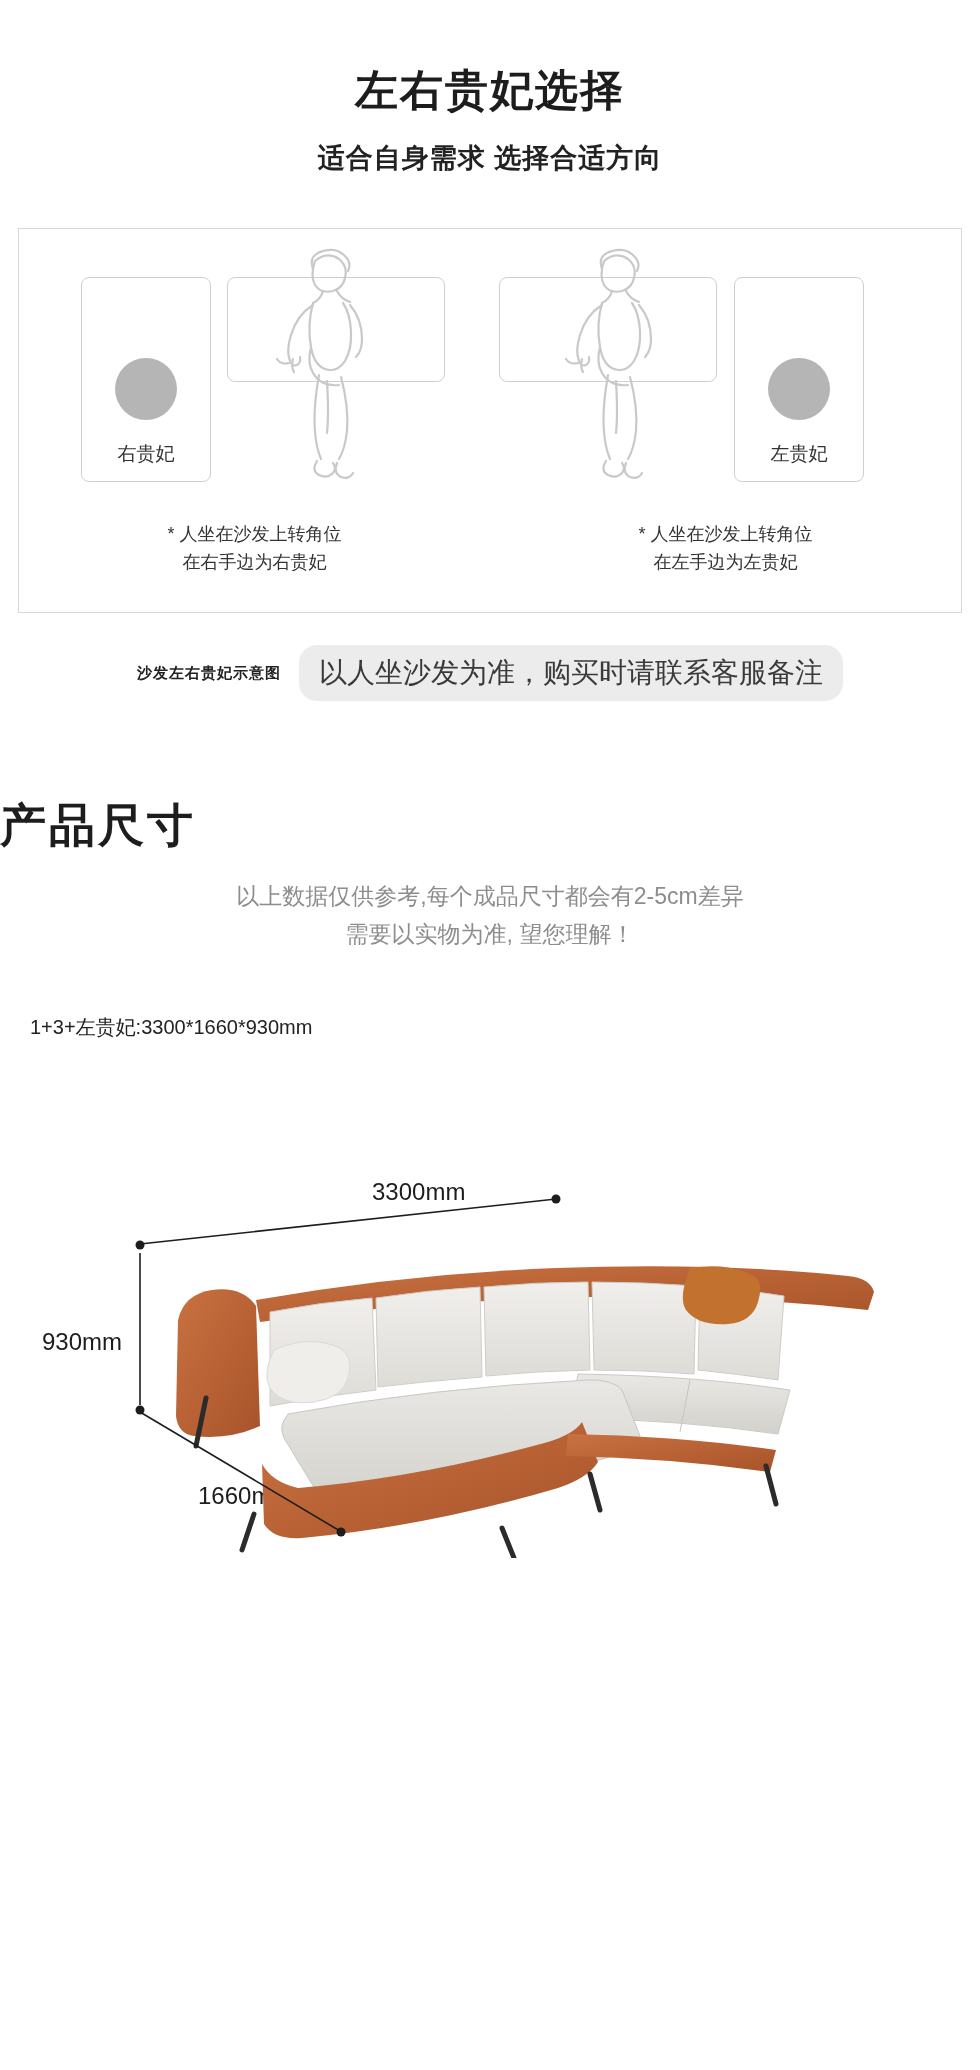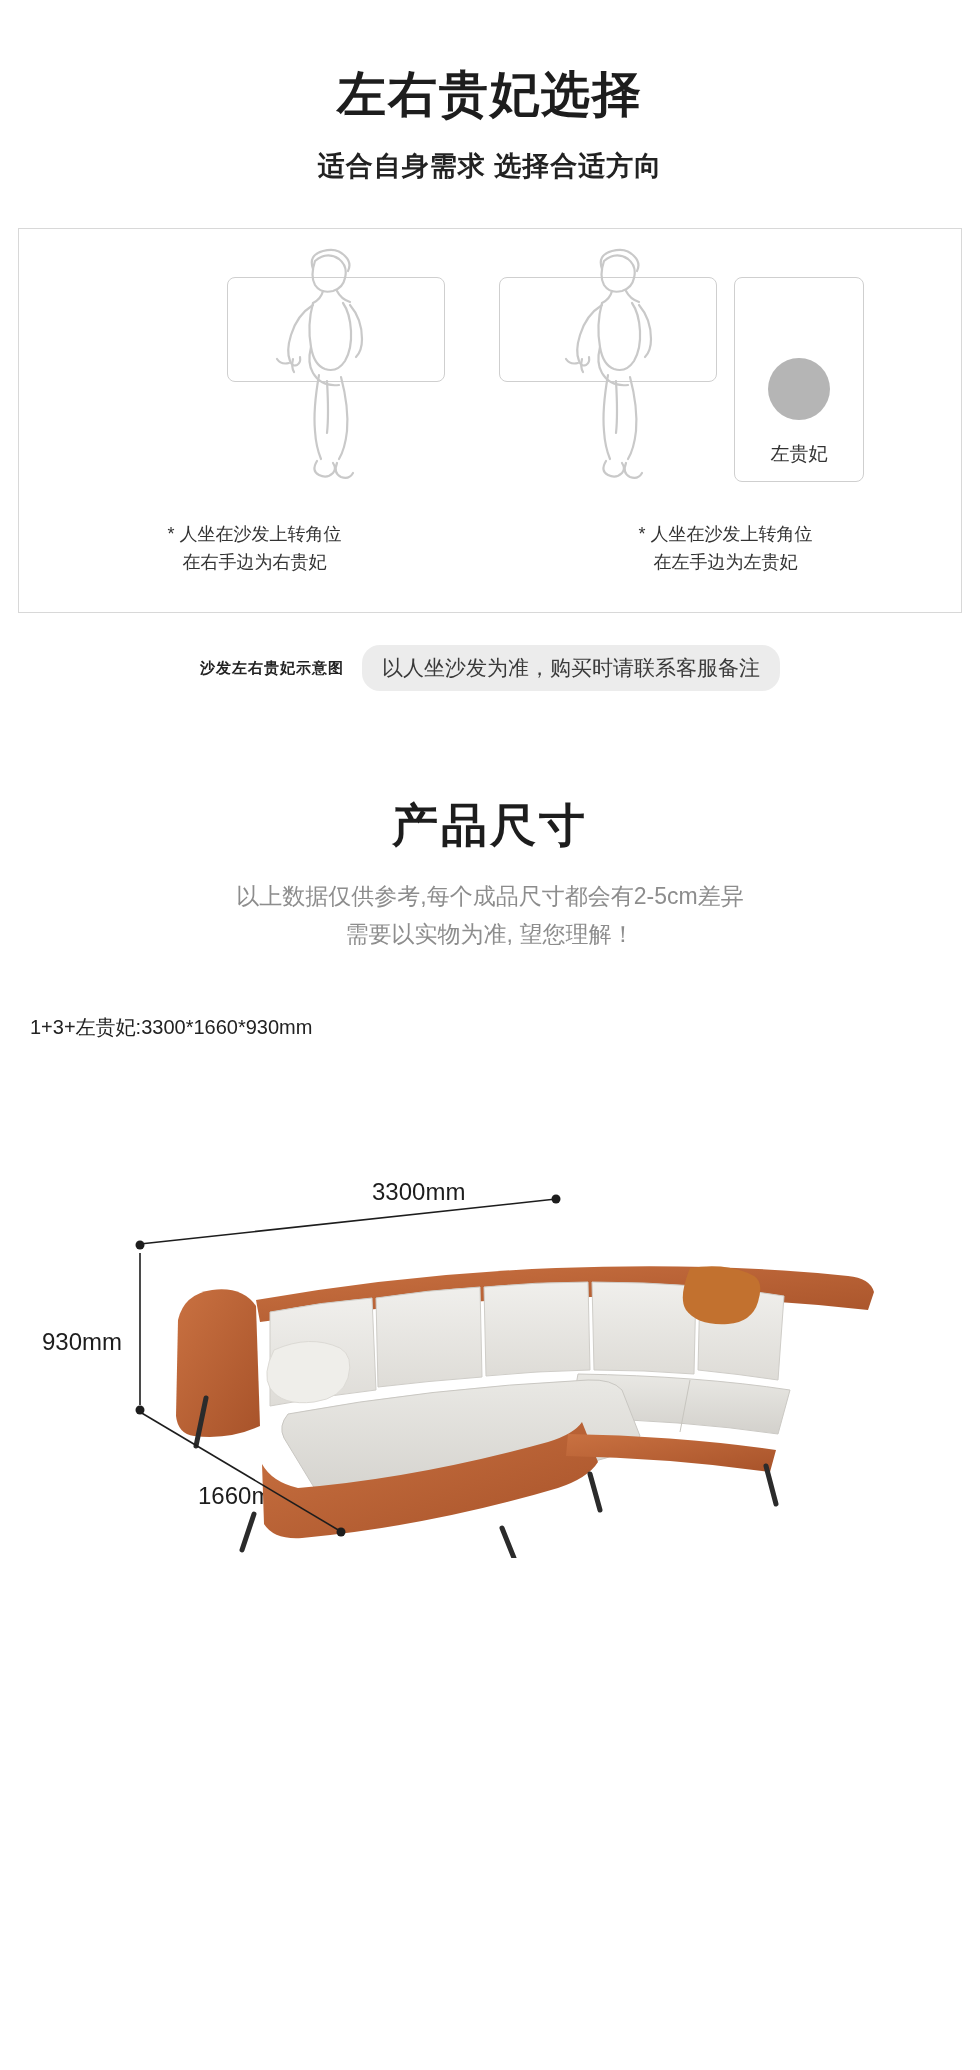--- a/index.html
+++ b/index.html
@@ -10,21 +10,21 @@
     background: #ffffff;
     font-family: "Liberation Sans", sans-serif;
     color: #2b2b2b;
     position: relative;
     overflow: hidden;
   }
 
   
   .sec1-title {
     text-align: center;
-    font-size: 49px;
+    font-size: 43px;
     font-weight: bold;
     letter-spacing: 2px;
     color: #1d1d1d;
     margin-top: 62px;
   }
   .sec1-sub {
     text-align: center;
     font-size: 27px;
     font-weight: bold;
     letter-spacing: 1px;
@@ -120,30 +120,30 @@
     font-size: 15px;
     font-weight: bold;
     color: #222;
     letter-spacing: 1px;
   }
   .caption-pill {
     margin-left: 18px;
     background: #ececec;
     border-radius: 18px;
     padding: 9px 20px;
-    font-size: 21px;
+    font-size: 28px;
     color: #3a3a3a;
   }
 
   
   .sec2-title {
     position: absolute;
     top: 795px;
     width: 100%;
-    text-align: center;
+    text-align: left;
     font-size: 46px;
     font-weight: bold;
     letter-spacing: 3px;
     color: #1d1d1d;
   }
   .sec2-sub {
     position: absolute;
     top: 878px;
     width: 100%;
     text-align: center;
@@ -185,20 +185,24 @@
 </head>
 <body>
 
 <div class="sec1-title">左右贵妃选择</div>
 <div class="sec1-sub">适合自身需求 选择合适方向</div>
 
 <div class="diagram-box">
 
   <div class="dia-half dia-left">
 
+    <div class="seat seat-single L-single">
+      <div class="seat-dot"></div>
+      <div class="seat-label">右贵妃</div>
+    </div>
 
     <div class="seat seat-wide L-wide"></div>
 
     <svg class="fig fig-left" width="140" height="250" viewBox="0 0 140 250">
       <g fill="none" stroke="#c9c9c9" stroke-width="2.2" stroke-linecap="round" stroke-linejoin="round">
 
         <path d="M66 14 q12 -10 24 -2 q9 7 6 19 q-2 10 -12 13 q-12 3 -18 -6 q-5 -9 0 -24 z"></path>
 
         <path d="M64 22 q-5 -14 10 -18 q14 -4 22 5 q7 7 3 15"></path>
 

